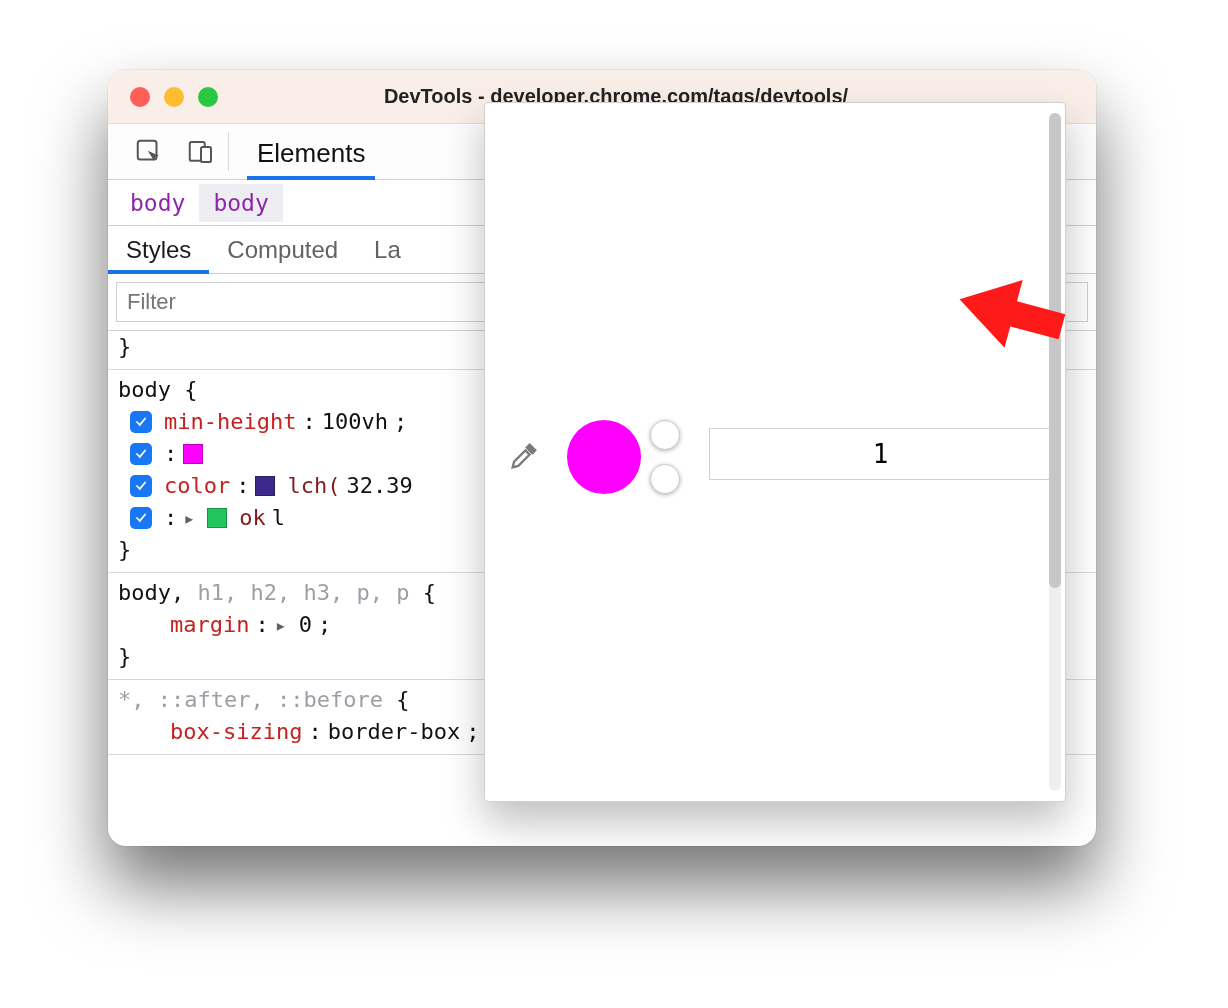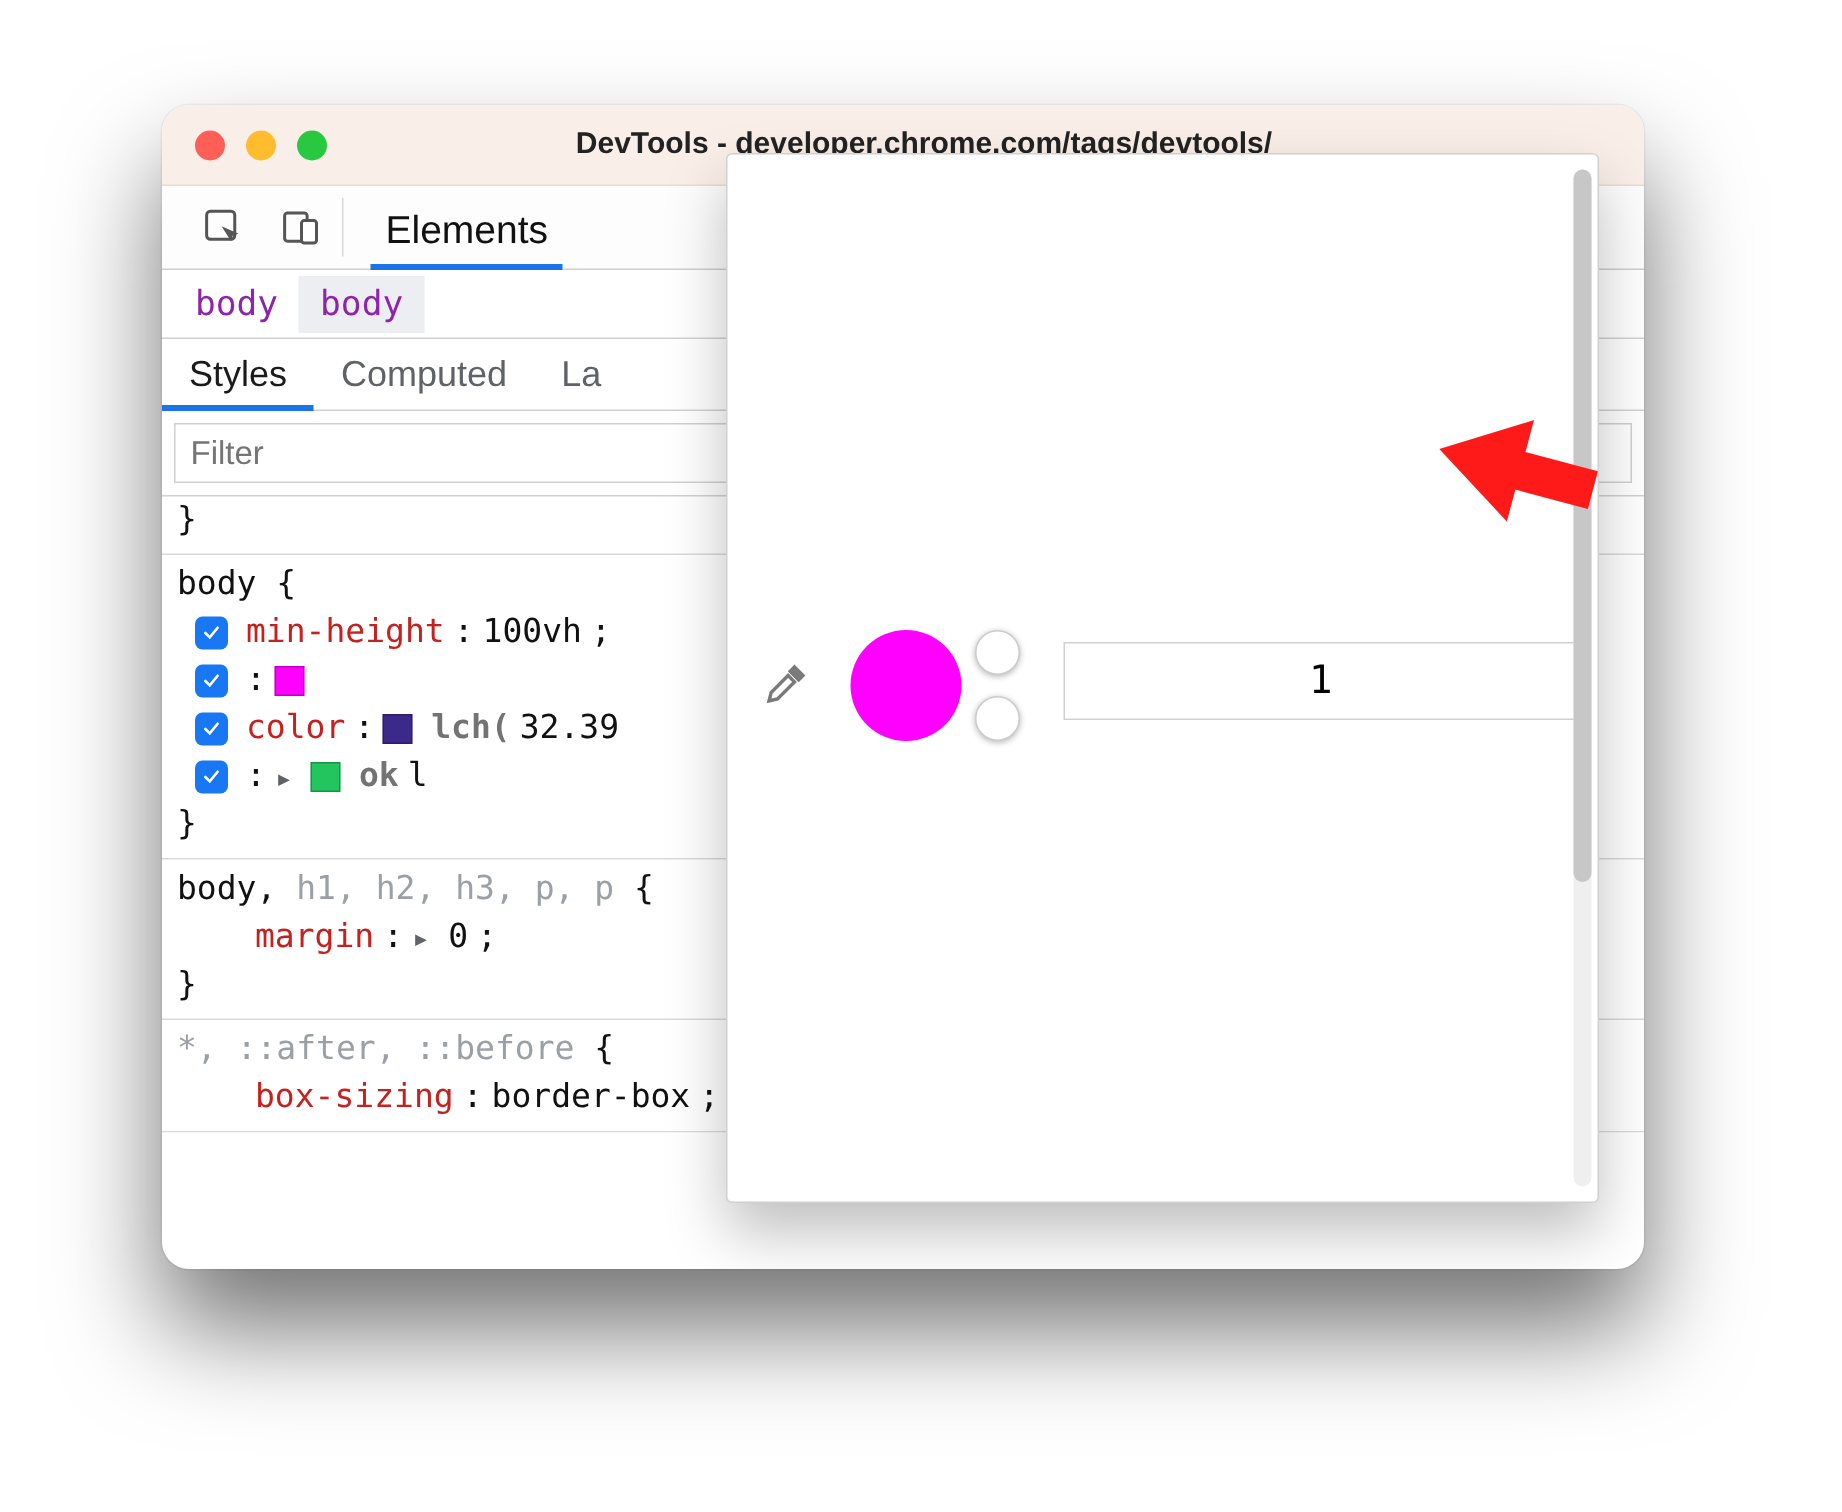--- a/index.html
+++ b/index.html
@@ -172,21 +172,21 @@
     width: 22px; height: 22px; border-radius: 5px;
     background: #1877f2;
     display:flex; align-items:center; justify-content:center;
     margin-right: 6px;
     flex-shrink: 0;
   }
   .chk svg { display:block; }
   .prop  { color: #c5221f; }
   .colon { color:#111; }
   .val   { color:#111; }
-  .func  { color:#737373;font-weight:bold; }
+  .func  { color:#7f1d1d; }
   .swatch {
     width: 20px; height: 20px; border:1px solid rgba(0,0,0,.25);
     display:inline-block; vertical-align: -2px;
   }
   .tri { color:#5f6368; font-size:20px; }
 
   
   .picker {
     position: absolute;
     left: 376px;

